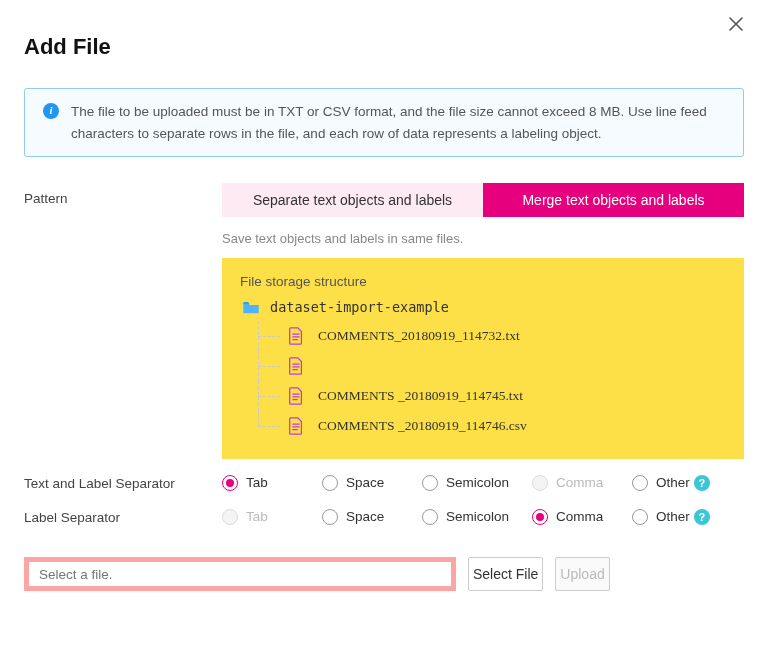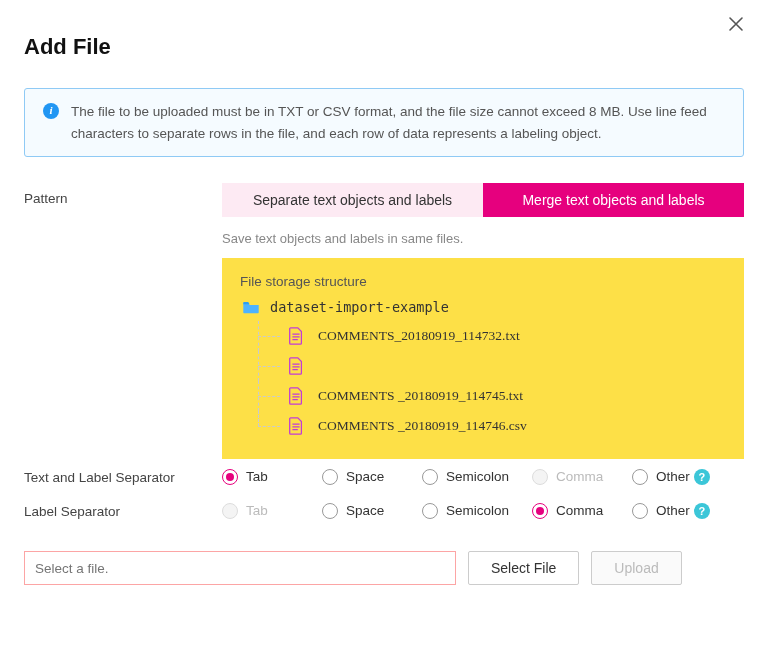--- a/index.html
+++ b/index.html
@@ -66,21 +66,21 @@
     content:""; position:absolute; left:-4px; top:0; bottom:50%;
     border-left:1px dashed #c9c9ce;
   }
   .file-line::after {
     content:""; position:absolute; left:-4px; top:50%; width:22px;
     border-top:1px dashed #c9c9ce;
   }
   .file-line:not(:last-child)::before { bottom:0; }
   .file-ic { width:16px; height:18px; margin-left:26px; flex:0 0 auto; }
 
-  .sep-row { display:flex; align-items:center; margin-top:10px; }
+  .sep-row { display:flex; align-items:center; margin-top:16px; }
   .sep-row .lbl { width:198px; flex:0 0 198px; font-size:13.5px; color:#444; }
   .sep-row + .sep-row { margin-top:18px; }
   .radios { display:flex; align-items:center; gap:0; }
   .radio {
     display:flex; align-items:flex-start; font-size:13.5px; color:#333;
     width:100px; cursor:pointer; user-select:none;
   }
   .radio.wider { width:110px; }
   .radio .r-outer {
     width:16px; height:16px; border-radius:50%;
@@ -95,26 +95,26 @@
   .radio.disabled { color:#bbb; cursor:not-allowed; }
   .radio.disabled .r-outer { border-color:#ddd; background:#f4f4f4; }
   .help-q {
     width:16px; height:16px; border-radius:50%; background:#3bc6d8;
     color:#fff; font-size:11px; font-weight:700; display:inline-flex;
     align-items:center; justify-content:center; margin-left:4px;
   }
 
   .bottom-bar { display:flex; gap:12px; margin-top:32px; }
   .file-input {
-    flex:0 0 432px; height:34px; border:1px solid #fca5a5;
+    flex:0 0 432px; height:34px; border:5px solid #fca5a5;
     padding:0 10px; font-size:13.5px; color:#999; background:#fff;
   }
   .btn {
     height:34px; border:1px solid #ccc; background:#fff; color:#333;
-    padding:0 22px; font-size:14px; cursor:pointer; border-radius:2px;
+    padding:0 4px; font-size:14px; cursor:pointer; border-radius:2px;
   }
   .btn.disabled { color:#bbb; cursor:not-allowed; background:#fafafa; }
 </style>
 </head>
 <body>
 
 <div class="close-x">
   <svg viewBox="0 0 20 20" width="20" height="20">
       <path d="M4 4 L16 16 M16 4 L4 16" stroke="#555" stroke-width="1.6" fill="none" stroke-linecap="round"></path>
     </svg>

